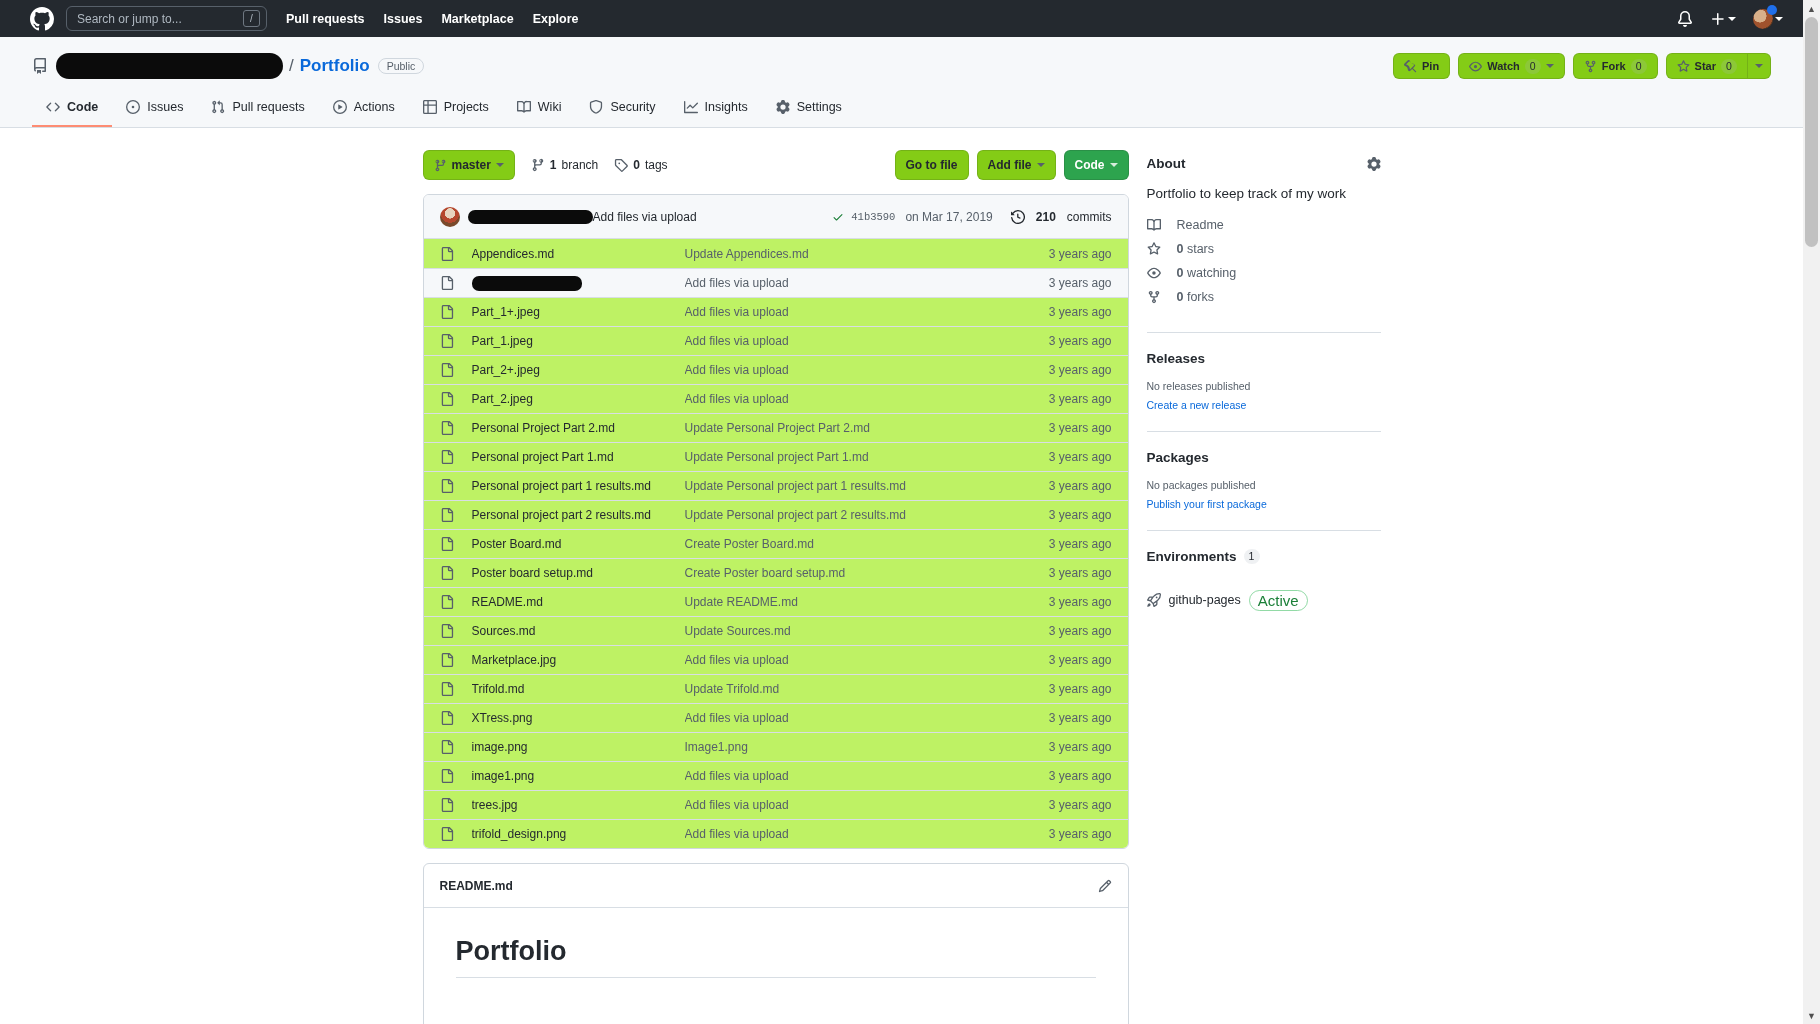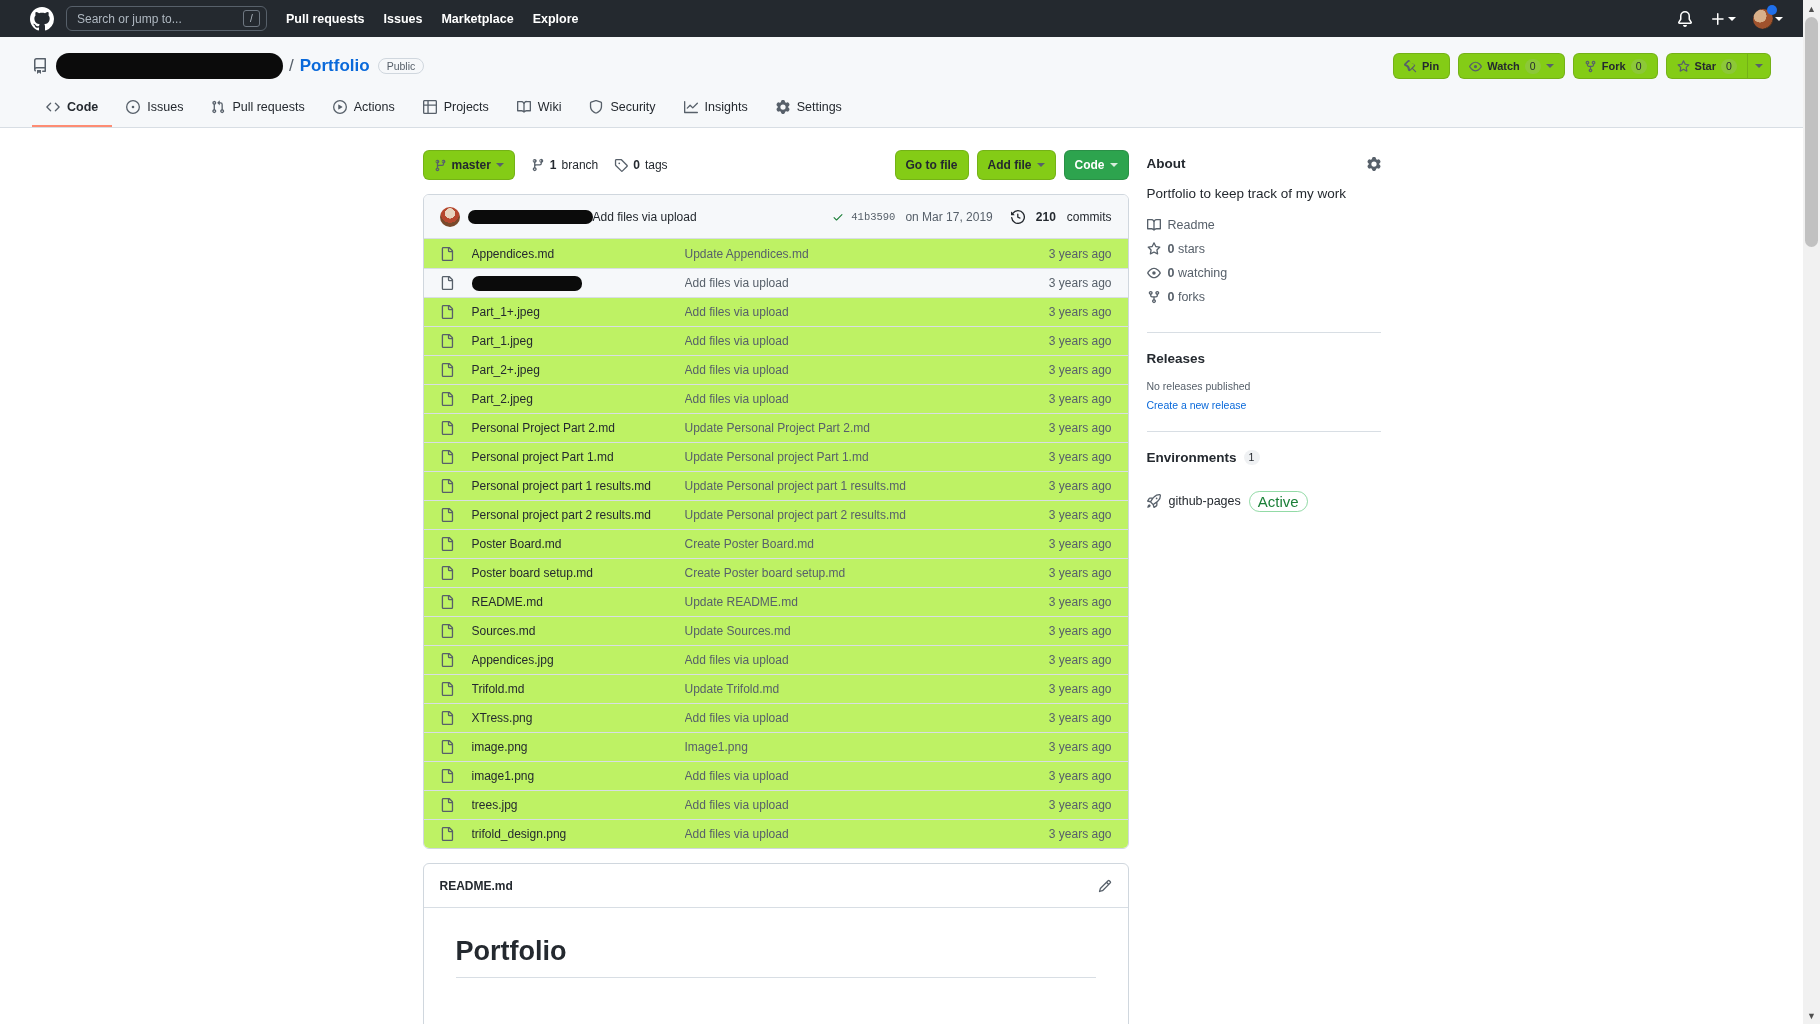--- a/index.html
+++ b/index.html
@@ -130,21 +130,21 @@
     font-size:27px; font-weight:600; padding-bottom:10px; border-bottom:1px solid #d8dee4; margin-bottom:18px;
   }
   .readme-body p { font-size:13.5px; margin-bottom:18px; }
 
   
   .sb-section { padding:6px 0 18px; border-bottom:1px solid #d8dee4; }
   .sb-section.last { border-bottom:0; }
   .sb-h { font-size:13.5px; font-weight:700; margin-bottom:14px; display:flex; align-items:center; }
   .gear { margin-left:auto; width:14px; height:14px; color:#57606a; cursor:pointer; }
   .about-desc { font-size:13.5px; margin-bottom:14px; line-height:1.4; }
-  .sb-item { display:flex; align-items:flex-end; gap:7px; font-size:12.5px; color:#57606a; margin-bottom:10px; cursor:pointer; }
+  .sb-item { display:flex; align-items:flex-end; gap:16px; font-size:12.5px; color:#57606a; margin-bottom:10px; cursor:pointer; }
   .sb-item .ic { width:14px; height:14px; color:#57606a; }
   .sb-item b { color:#57606a; font-weight:700; }
   .sb-small { font-size:10.5px; color:#57606a; margin-bottom:3px; }
   .sb-link { font-size:10.5px; color:#0969da; text-decoration:none; display:inline-block; cursor:pointer; }
   .env-badge {
     font-size:15px; color:#1a7f37; border:1px solid rgba(74,194,107,0.6); border-radius:2em;
     padding:1px 8px; margin-left:8px;
   }
   .env-item { display:flex; align-items:center; font-size:12.5px; color:#24292f; cursor:pointer; }
   .env-item .ic { width:14px; height:14px; color:#57606a; margin-right:8px; }
@@ -468,21 +468,21 @@
                   <path d="M2 1.75C2 .784 2.784 0 3.75 0h6.586c.464 0 .909.184 1.237.513l2.914 2.914c.329.328.513.773.513 1.237v9.586A1.75 1.75 0 0 1 13.25 16h-9.5A1.75 1.75 0 0 1 2 14.25Zm1.75-.25a.25.25 0 0 0-.25.25v12.5c0 .138.112.25.25.25h9.5a.25.25 0 0 0 .25-.25V6h-2.75A1.75 1.75 0 0 1 9 4.25V1.5Zm6.75.062V4.25c0 .138.112.25.25.25h2.688l-.011-.013-2.914-2.914-.013-.011Z"></path>
                 </svg>
                 <a class="fname">Sources.md</a>
                 <a class="fmsg">Update Sources.md</a>
                 <span class="fage">3 years ago</span>
               </div>
               <div class="frow">
                 <svg class="file-ic" viewBox="0 0 16 16" fill="currentColor">
                   <path d="M2 1.75C2 .784 2.784 0 3.75 0h6.586c.464 0 .909.184 1.237.513l2.914 2.914c.329.328.513.773.513 1.237v9.586A1.75 1.75 0 0 1 13.25 16h-9.5A1.75 1.75 0 0 1 2 14.25Zm1.75-.25a.25.25 0 0 0-.25.25v12.5c0 .138.112.25.25.25h9.5a.25.25 0 0 0 .25-.25V6h-2.75A1.75 1.75 0 0 1 9 4.25V1.5Zm6.75.062V4.25c0 .138.112.25.25.25h2.688l-.011-.013-2.914-2.914-.013-.011Z"></path>
                 </svg>
-                <a class="fname">Appendices.jpg</a>
+                <a class="fname">Marketplace.jpg</a>
                 <a class="fmsg">Add files via upload</a>
                 <span class="fage">3 years ago</span>
               </div>
               <div class="frow">
                 <svg class="file-ic" viewBox="0 0 16 16" fill="currentColor">
                   <path d="M2 1.75C2 .784 2.784 0 3.75 0h6.586c.464 0 .909.184 1.237.513l2.914 2.914c.329.328.513.773.513 1.237v9.586A1.75 1.75 0 0 1 13.25 16h-9.5A1.75 1.75 0 0 1 2 14.25Zm1.75-.25a.25.25 0 0 0-.25.25v12.5c0 .138.112.25.25.25h9.5a.25.25 0 0 0 .25-.25V6h-2.75A1.75 1.75 0 0 1 9 4.25V1.5Zm6.75.062V4.25c0 .138.112.25.25.25h2.688l-.011-.013-2.914-2.914-.013-.011Z"></path>
                 </svg>
                 <a class="fname">Trifold.md</a>
                 <a class="fmsg">Update Trifold.md</a>
                 <span class="fage">3 years ago</span>
@@ -582,20 +582,27 @@
         </div>
 
         <div class="sb-section" style="padding-top:18px;">
           <div class="sb-h">
               <span>Releases</span>
             </div>
           <div class="sb-small">No releases published</div>
           <a class="sb-link">Create a new release</a>
         </div>
 
+        <div class="sb-section" style="padding-top:18px;">
+          <div class="sb-h">
+              <span>Packages</span>
+            </div>
+          <div class="sb-small">No packages published</div>
+          <a class="sb-link">Publish your first package</a>
+        </div>
 
         <div class="sb-section last" style="padding-top:18px;">
           <div class="sb-h">
             <span>Environments</span>
             <span class="counter" style="margin-left:7px;">1</span>
           </div>
           <div class="spacer20"></div>
           <a class="env-item">
             <svg class="ic" viewBox="0 0 16 16" fill="currentColor">
                 <path d="M14.064 0h.186C15.216 0 16 .784 16 1.75v.186a8.752 8.752 0 0 1-2.564 6.186l-.458.459c-.314.314-.641.616-.979.904v3.207c0 .608-.315 1.172-.833 1.49l-2.774 1.707a.749.749 0 0 1-1.11-.418l-.954-3.102a1.214 1.214 0 0 1-.145-.125L3.754 9.816a1.218 1.218 0 0 1-.124-.145l-3.102-.954a.749.749 0 0 1-.418-1.11l1.707-2.774A1.748 1.748 0 0 1 3.307 4h3.207c.288-.338.59-.665.904-.979l.459-.458A8.749 8.749 0 0 1 14.064 0ZM8.938 3.623l-.458.458c-.76.76-1.437 1.598-2.02 2.5l-1.5 2.317 2.143 2.143 2.317-1.5c.902-.583 1.74-1.26 2.499-2.02l.459-.458a7.25 7.25 0 0 0 2.123-5.127V1.75a.25.25 0 0 0-.25-.25h-.186a7.249 7.249 0 0 0-5.127 2.123ZM3.56 14.56c-.732.732-2.334 1.045-3.005 1.148a.234.234 0 0 1-.201-.064.234.234 0 0 1-.064-.201c.103-.671.416-2.273 1.15-3.003a1.502 1.502 0 1 1 2.12 2.12Zm6.94-3.935c-.088.06-.177.118-.266.175l-2.35 1.521.548 1.783 1.949-1.2a.25.25 0 0 0 .119-.213ZM3.678 8.116 5.2 5.766c.058-.09.117-.178.176-.266H3.307a.25.25 0 0 0-.213.119l-1.2 1.95ZM12 5a1 1 0 1 1-2 0 1 1 0 0 1 2 0Z"></path>

